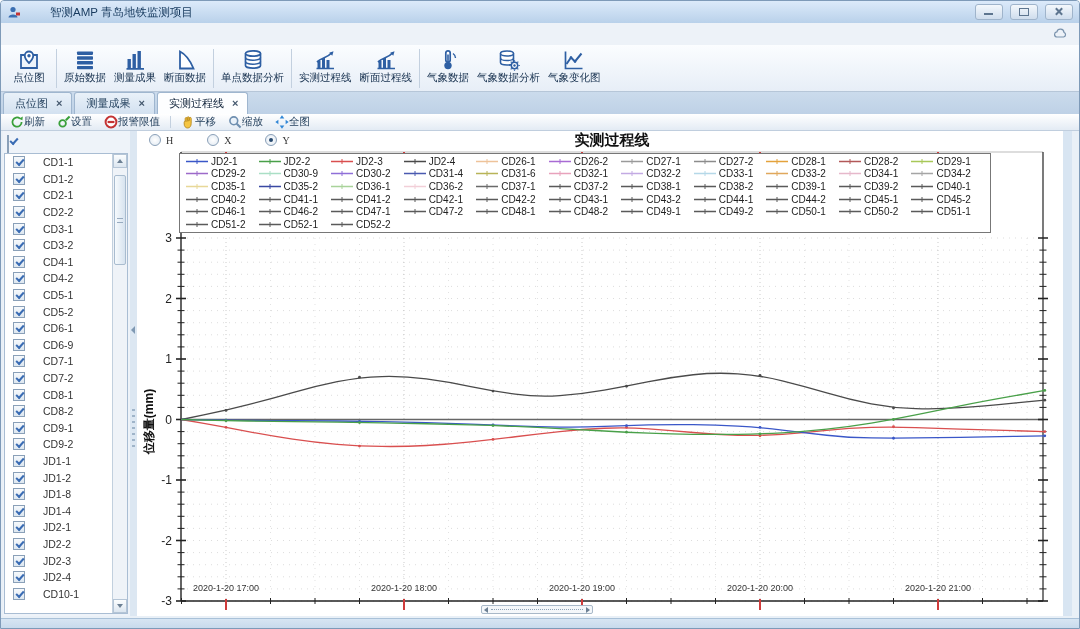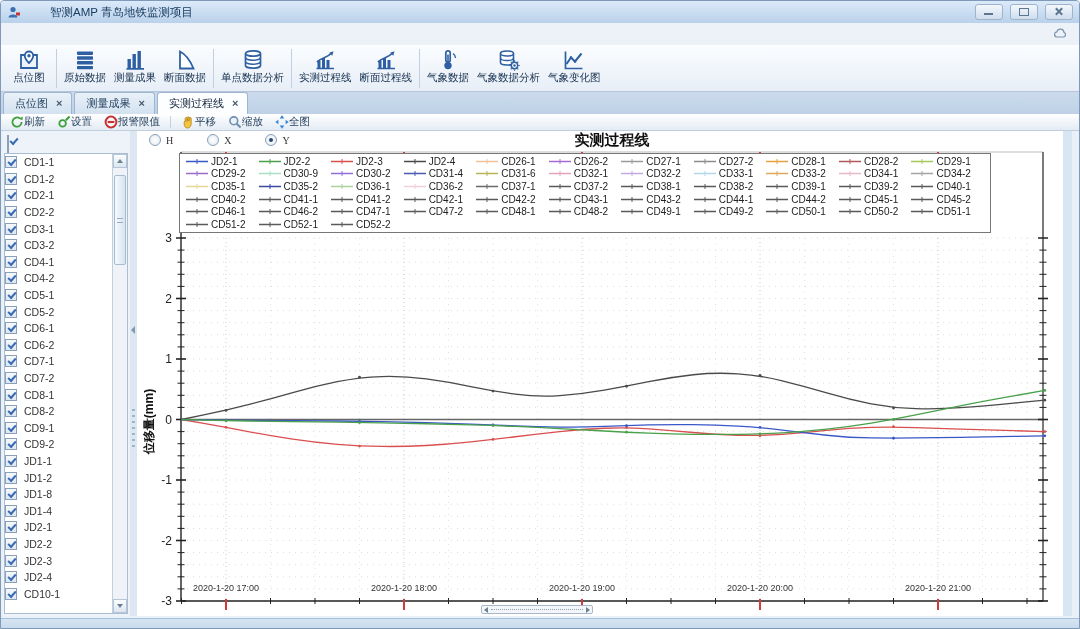--- a/index.html
+++ b/index.html
@@ -32,21 +32,21 @@
   .tab-x{font-size:11px;color:#44586e;font-weight:bold;line-height:1;}
   
   .subtoolbar{position:absolute;left:0;top:113px;width:100%;height:17px;background:linear-gradient(#ffffff,#e3ebf4);border-bottom:1px solid #c0cede;display:flex;align-items:center;padding-left:4px;box-sizing:border-box;gap:2px;}
   .sbtn{display:flex;align-items:flex-start;gap:0;font-size:10.5px;color:#1d3a58;padding:0 5px;height:15px;}
   .ssep{width:1px;height:12px;background:#c3d0df;margin:0 3px;}
   
   .content{position:absolute;left:0;top:130px;width:100%;height:487px;background:#e9f0f7;}
   .sidebar{position:absolute;left:2px;top:0;width:128px;height:485px;background:#eef3f9;}
   .selectall{position:absolute;left:4px;top:5px;}
   .pointlist{position:absolute;left:1px;top:22px;width:124px;height:461px;background:#fff;border:1px solid #a9bdd3;box-sizing:border-box;overflow:hidden;}
-  .pt-row{display:flex;align-items:center;gap:7px;height:16.6px;padding-left:0;font-size:10.5px;color:#333;}
+  .pt-row{display:flex;align-items:center;gap:18px;height:16.6px;padding-left:8px;font-size:10.5px;color:#333;}
   .cb{width:12px;height:12px;border:1px solid #8aa0b8;background:linear-gradient(#f6f9fc,#dde7f0);position:relative;flex:0 0 auto;box-sizing:border-box;}
   .cb.checked:after{content:"";position:absolute;left:2px;top:2px;width:6px;height:3px;border-left:2px solid #3a6cb4;border-bottom:2px solid #3a6cb4;transform:rotate(-48deg);}
   .vscroll{position:absolute;right:0;top:0;width:15px;height:100%;background:#eff3f8;border-left:1px solid #c2d0de;box-sizing:border-box;}
   .vs-btn{position:absolute;left:0;width:14px;height:14px;background:linear-gradient(#fbfdfe,#dce6f0);border:1px solid #b5c5d6;box-sizing:border-box;}
   .vs-arrow{width:0;height:0;border-left:3.5px solid transparent;border-right:3.5px solid transparent;margin:4px auto 0;}
   .vs-thumb{position:absolute;left:1px;top:21px;width:12px;height:90px;background:linear-gradient(90deg,#f6fafd,#d7e3ef);border:1px solid #a9bccf;border-radius:2px;box-sizing:border-box;}
   .vs-grip{position:absolute;left:2px;top:42px;width:6px;border-top:1px solid #98abc0;border-bottom:1px solid #98abc0;height:3px;}
   .splitter{position:absolute;left:129px;top:0;width:7px;height:485px;background:#dce7f2;}
   .sp-grip{position:absolute;left:2px;top:278px;width:3px;height:40px;background:repeating-linear-gradient(#9fb4c9 0 2px,transparent 2px 6px);}
   .sp-arrow{position:absolute;left:1px;top:195px;width:0;height:0;border-top:4px solid transparent;border-bottom:4px solid transparent;border-right:4px solid #7f99b3;}
@@ -320,21 +320,21 @@
             <div class="pt-row">
               <span class="cb checked"></span>
               <span>CD5-2</span>
             </div>
             <div class="pt-row">
               <span class="cb checked"></span>
               <span>CD6-1</span>
             </div>
             <div class="pt-row">
               <span class="cb checked"></span>
-              <span>CD6-2</span>
+              <span>CD6-9</span>
             </div>
             <div class="pt-row">
               <span class="cb checked"></span>
               <span>CD7-1</span>
             </div>
             <div class="pt-row">
               <span class="cb checked"></span>
               <span>CD7-2</span>
             </div>
             <div class="pt-row">

